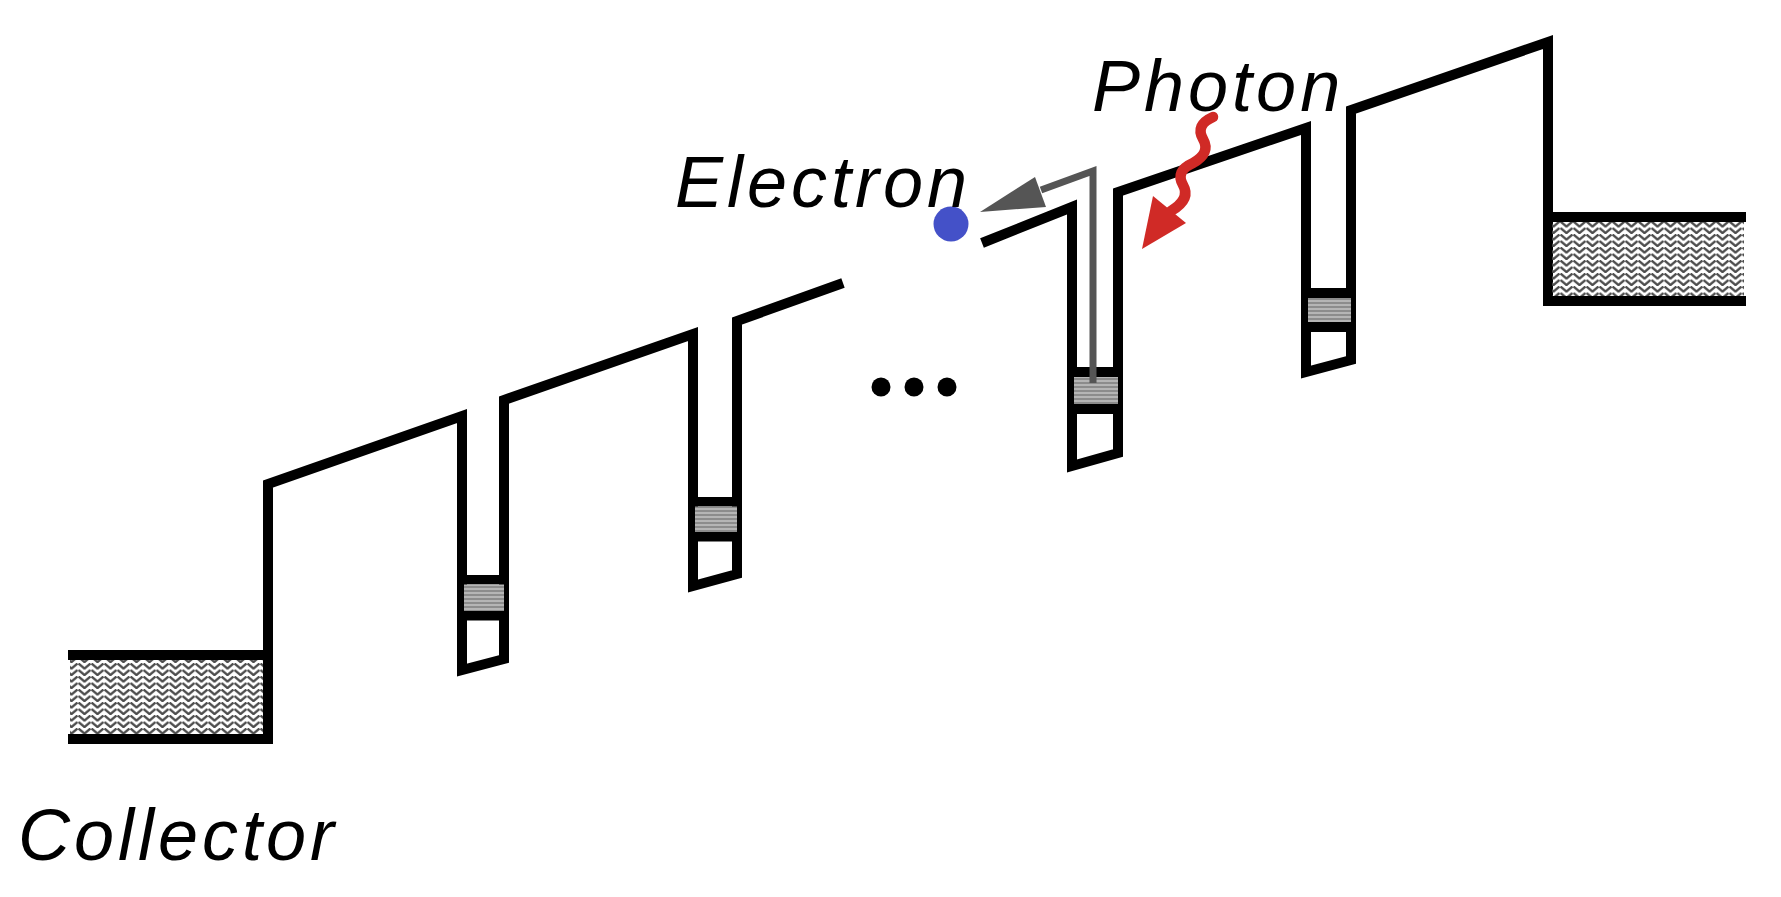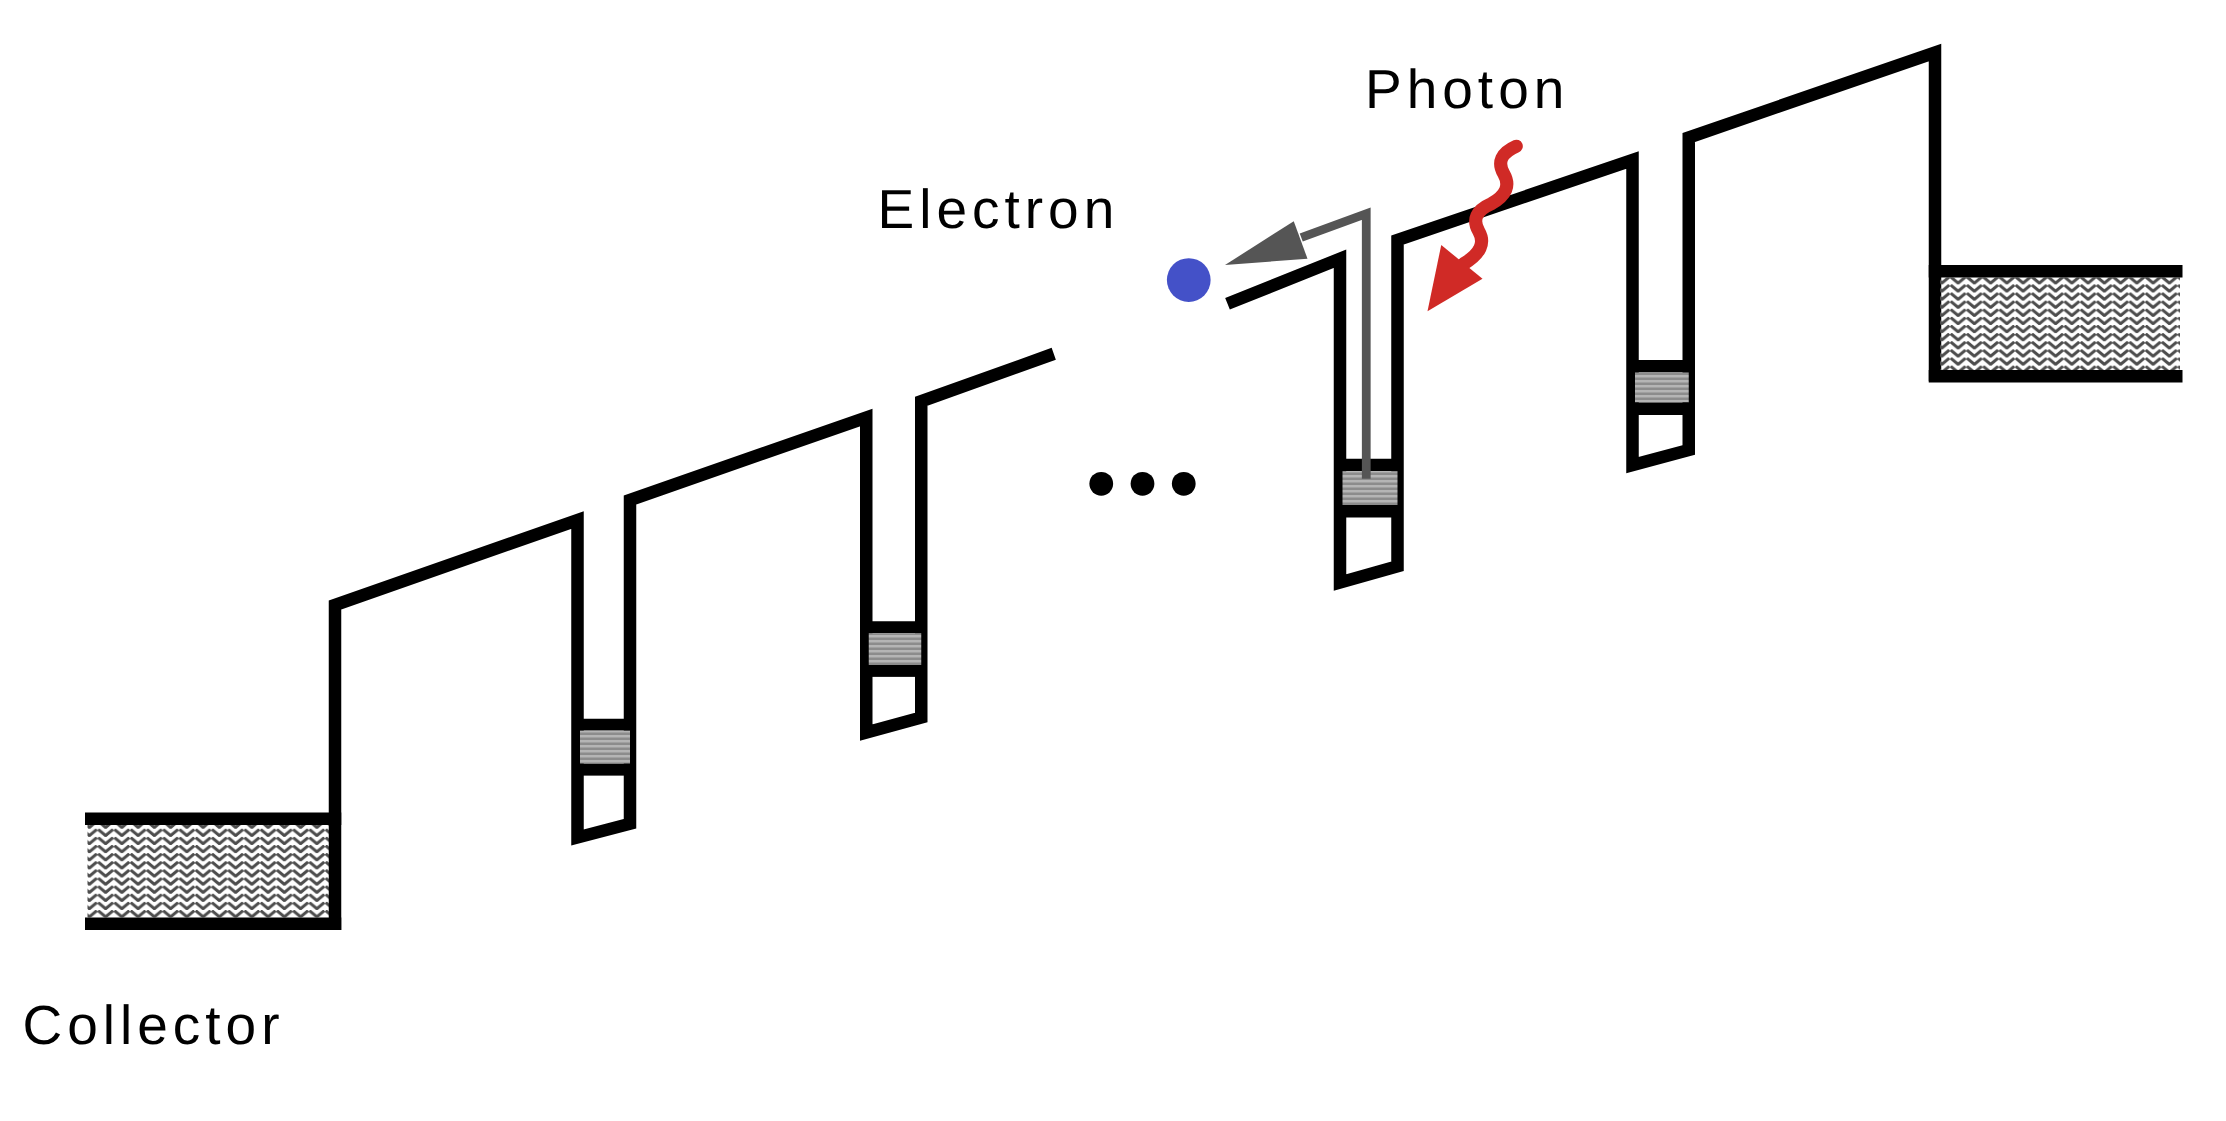--- a/index.html
+++ b/index.html
@@ -11,22 +11,22 @@
   .bar{fill:var(--line,#000);}
   .dot{fill:var(--electron-dot,#4451c8);}
   .elldot{fill:var(--line,#000);}
   .grayline{stroke:var(--escape-arrow,#555);stroke-width:7;fill:none;stroke-linejoin:miter;}
   .grayfill{fill:var(--escape-arrow,#555);}
   .redline{stroke:var(--photon-arrow,#d02a26);stroke-width:10.5;fill:none;stroke-linecap:round;}
   .redfill{fill:var(--photon-arrow,#d02a26);}
   .hatchline{stroke:var(--hatch,#4d4d4d);stroke-width:2.4;fill:none;}
   .stripe-a{fill:var(--stripe-light,#b5b5b5);}
   .stripe-b{fill:var(--stripe-dark,#8c8c8c);}
-  .label{position:absolute;color:var(--label-text,#000);font-size:44px;line-height:1;
-         letter-spacing:4px;white-space:nowrap;}
+  .label{position:absolute;color:var(--label-text,#000);font-size:72px;line-height:1;
+         letter-spacing:4px;white-space:nowrap;font-style:italic;}
   .sr{position:absolute;width:1px;height:1px;overflow:hidden;clip:rect(0 0 0 0);}
 </style>
 </head>
 <body>
 
 <div class="canvas">
 
   <svg width="1781" height="897" viewBox="0 0 1781 897">
     <defs>
       <pattern id="herringbone" width="13" height="6.5" patternUnits="userSpaceOnUse">
@@ -87,17 +87,17 @@
       <polygon class="redfill" points="1142,249 1153,196 1186,223"></polygon>
     </g>
 
     <g>
       <rect x="1552" y="222" width="192" height="74" fill="url(#herringbone)"></rect>
       <path class="thinline" d="M1543,217 L1746,217"></path>
       <path class="thinline" d="M1543,301 L1746,301"></path>
     </g>
   </svg>
 
-  <div class="label" style="left:675px;top:146px;margin-left:27px;">Electron</div>
+  <div class="label" style="left:675px;top:146px;">Electron</div>
   <div class="label" style="left:1092px;top:50px;">Photon</div>
   <div class="label" style="left:18px;top:762px;margin-top:37px;">Collector</div>
   <span class="sr">...</span>
 </div>
 
 </body></html>

